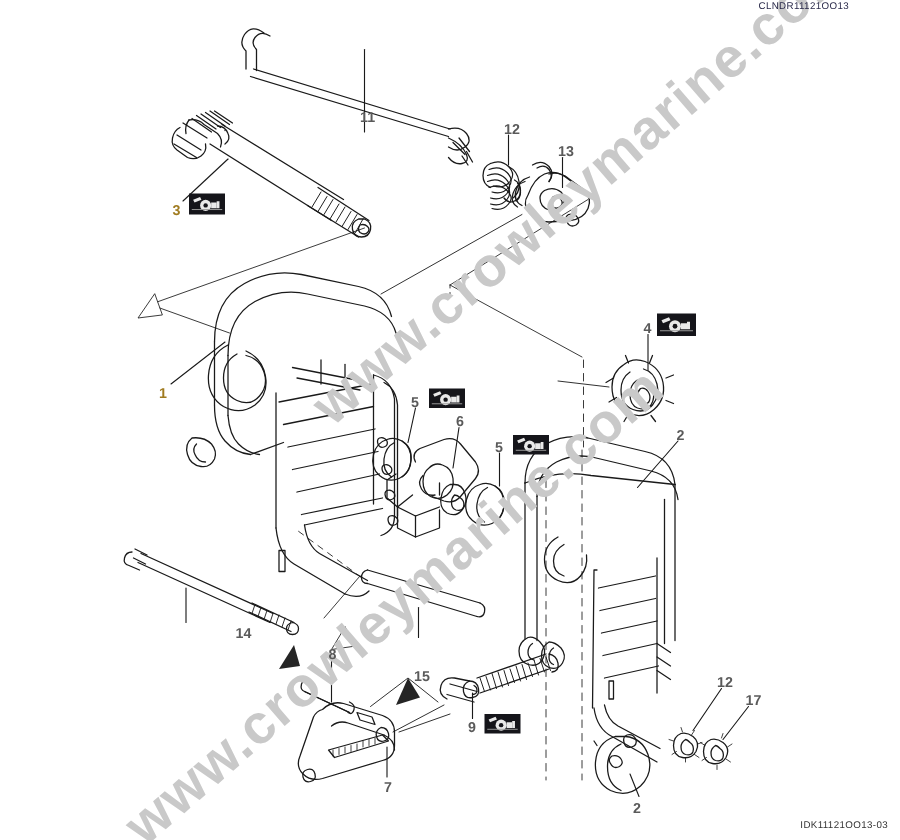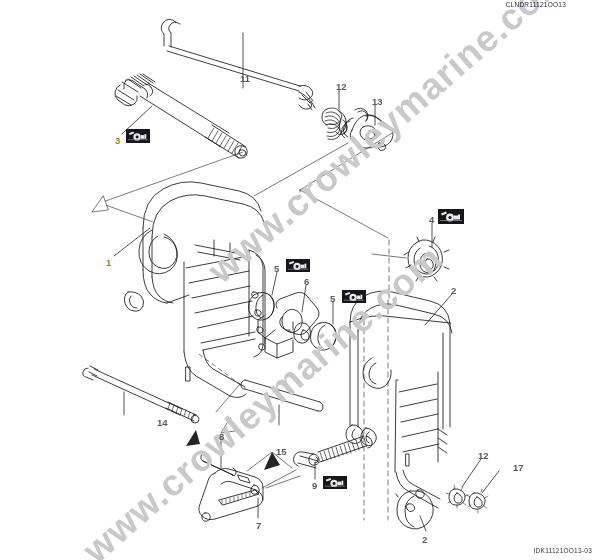--- a/index.html
+++ b/index.html
@@ -421,21 +421,21 @@
       <div class="cal" style="left: 256px; top: 521px;">7</div>
       <div class="cal" style="left: 219px; top: 432px;">8</div>
       <div class="cal" style="left: 312px; top: 481px;">9</div>
       <div class="cal" style="left: 422px; top: 535px;">2</div>
       <div class="cal" style="left: 240px; top: 40px; margin-top: 34px;">11</div>
       <div class="cal" style="left: 336px; top: 82px;">12</div>
       <div class="cal" style="left: 372px; top: 97px;">13</div>
       <div class="cal" style="left: 121px; top: 418px; margin-left: 36px;">14</div>
       <div class="cal" style="left: 276px; top: 428px; margin-top: 19px;">15</div>
       <div class="cal" style="left: 478px; top: 451px;">12</div>
-      <div class="cal" style="left: 513px; top: 463px;">17</div>
+      <div class="cal" style="left: 497px; top: 463px;">17</div>
     </div>
 
   <div id="badge-layer">
       <div class="badge" style="left: 126px; top: 129px; width: 24px; height: 14px;">
 <svg viewBox="0 0 26 14" width="100%" height="100%">
   <g fill="#e9e9e9" stroke="none">
     <path d="M3,4 l5,-2 l1,2 l-5,2 z"></path>
     <circle cx="12" cy="8" r="4"></circle>
     <path d="M16,6 h4 v4 h-4 z"></path>
     <path d="M20,5 h2 v5 h-2 z"></path>

